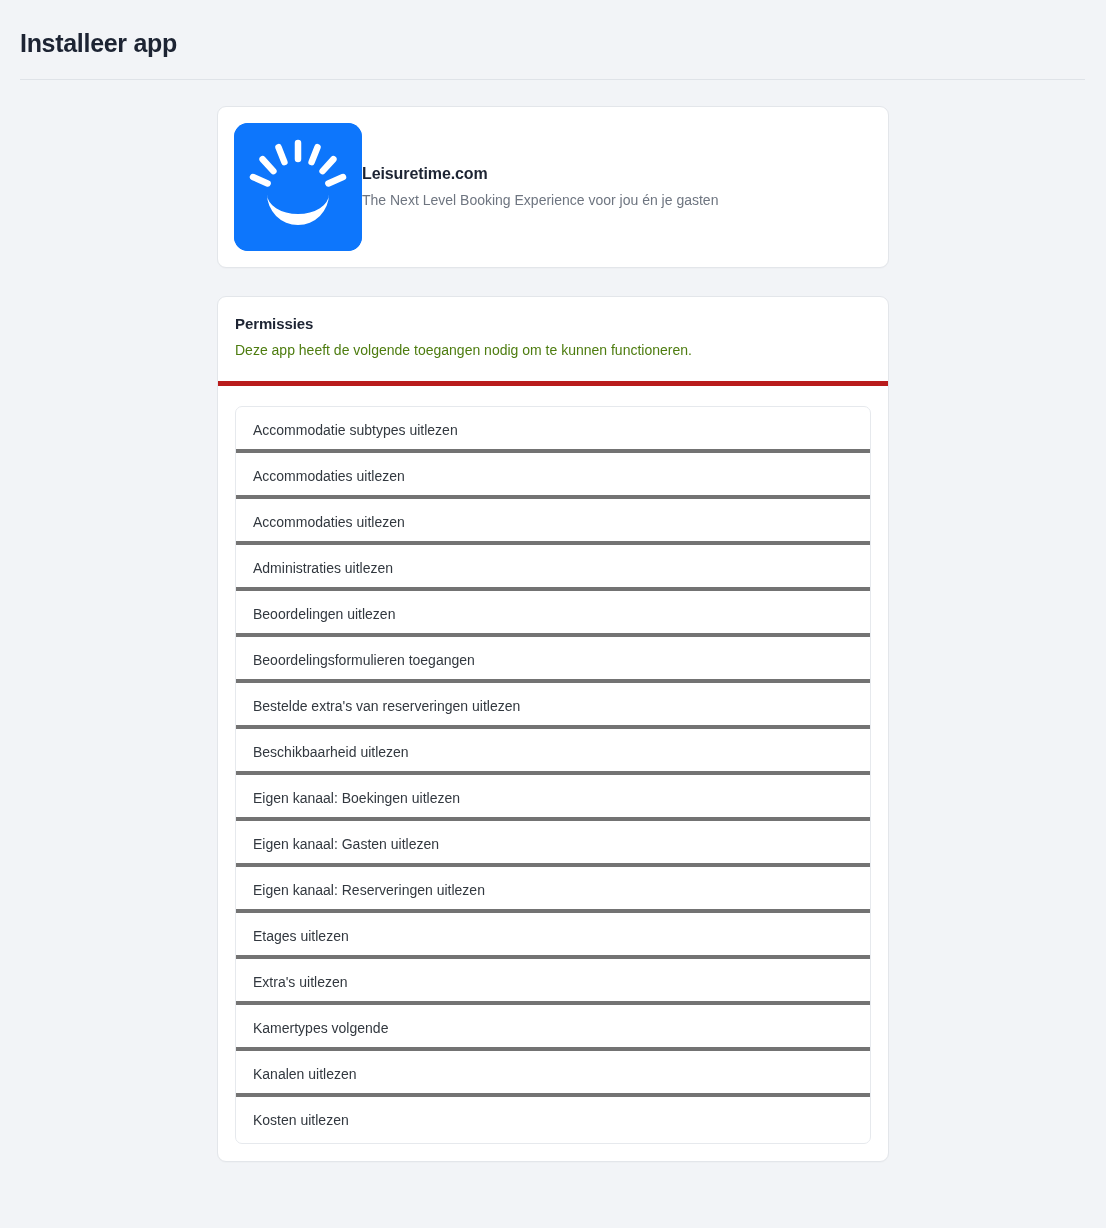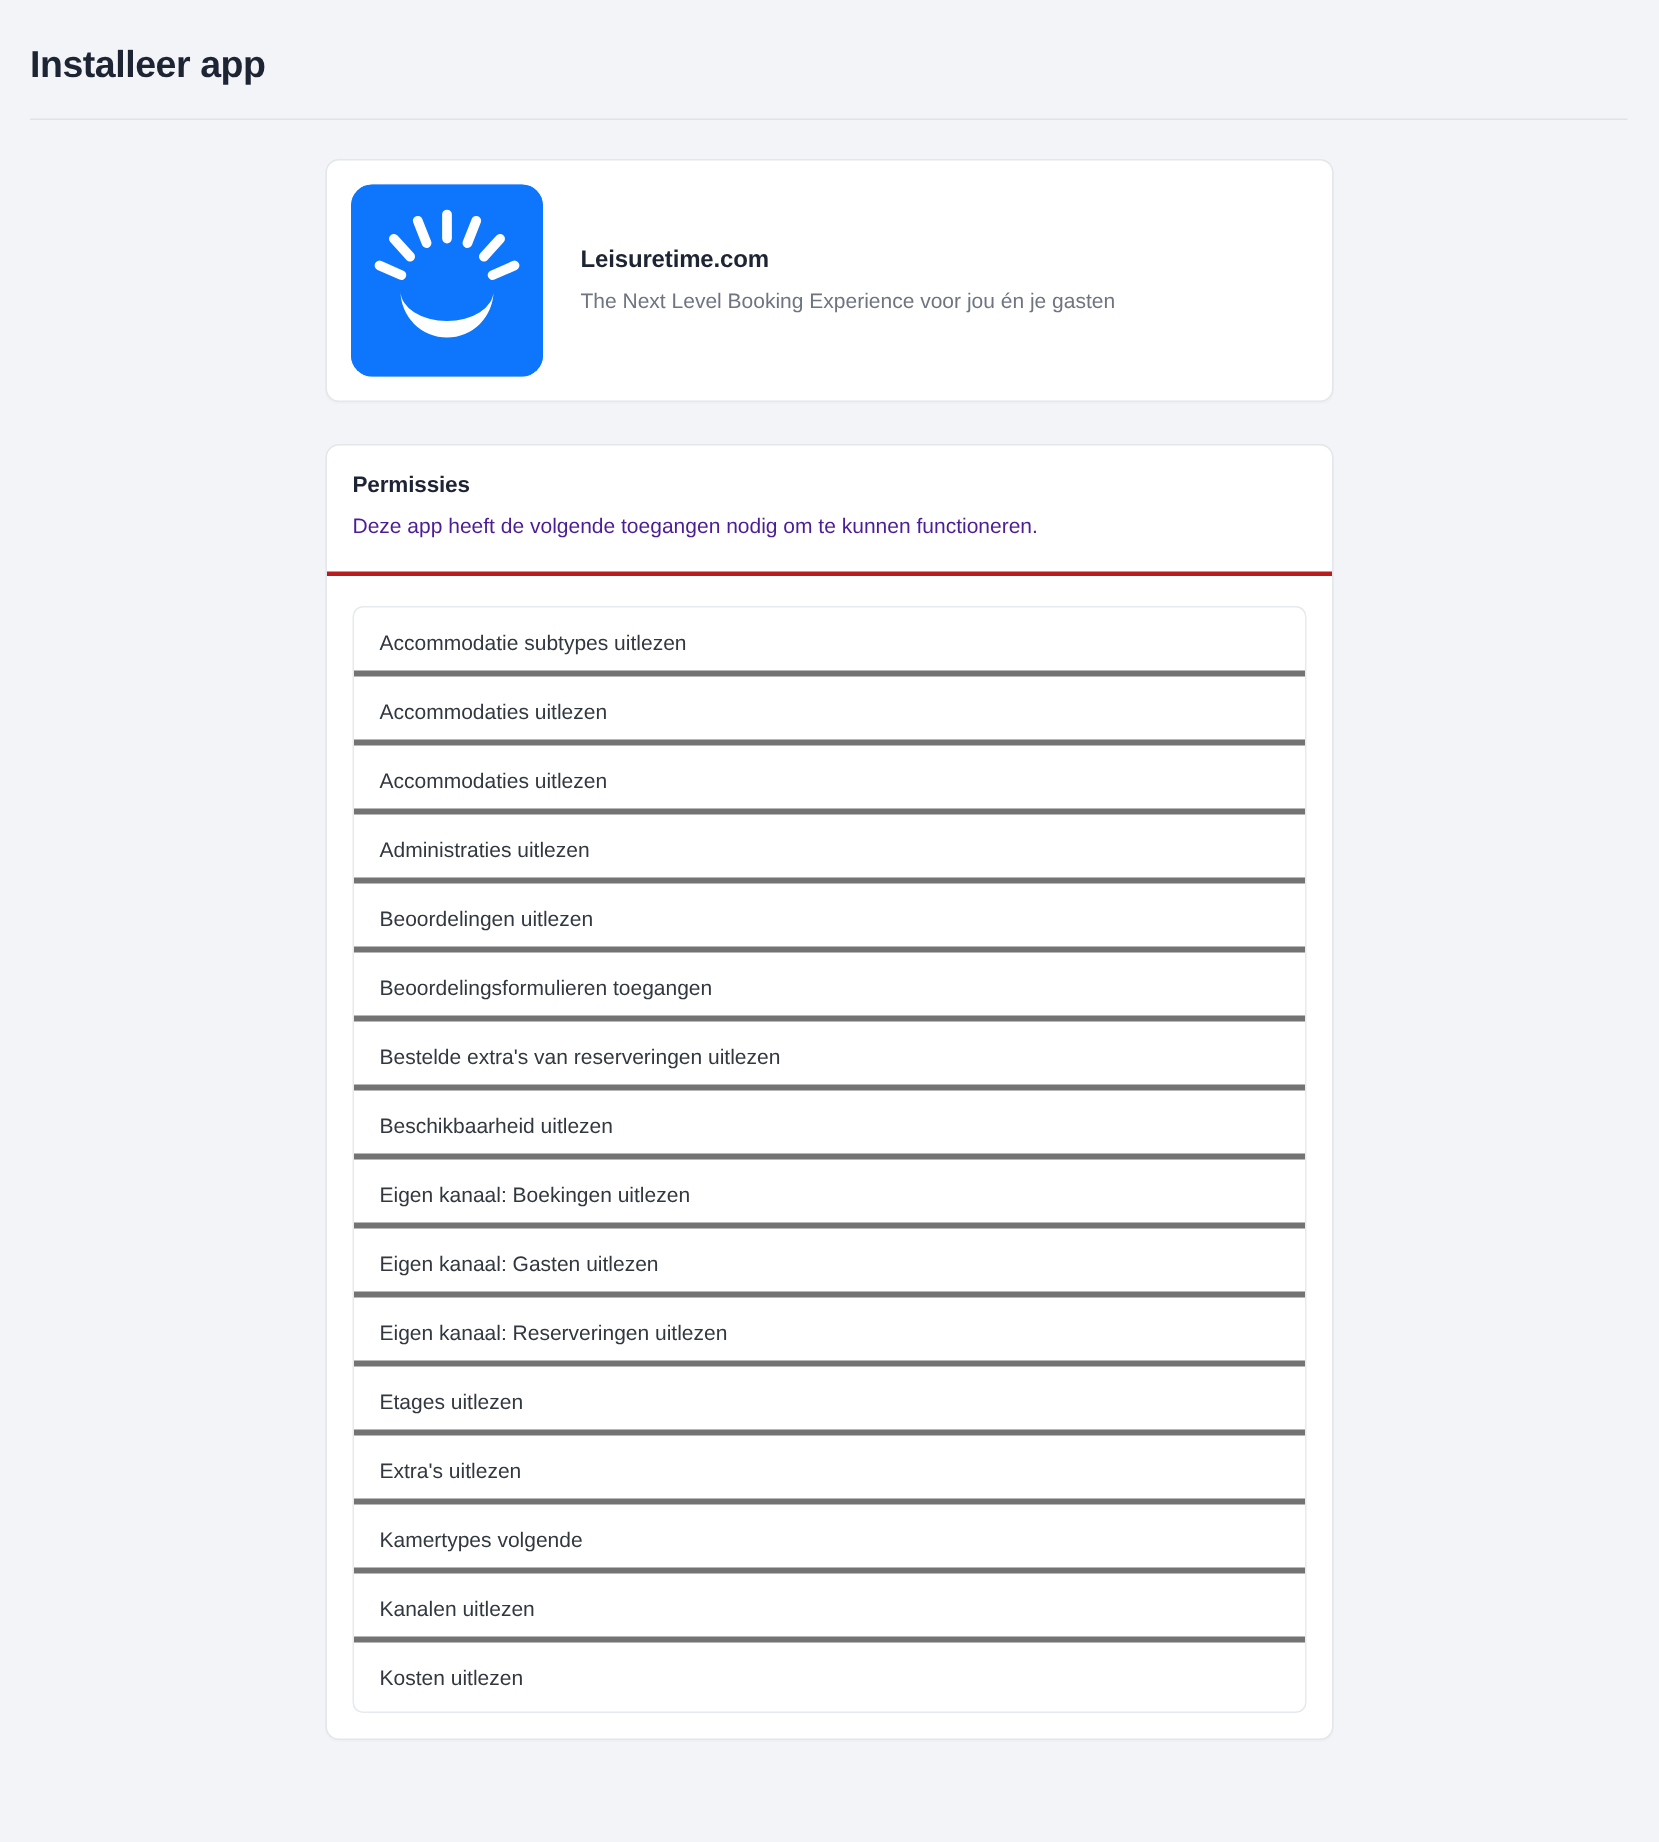--- a/index.html
+++ b/index.html
@@ -65,21 +65,20 @@
   }
   .app-logo {
     flex: 0 0 auto;
     width: 128px;
     height: 128px;
     border-radius: 14px;
     background: #0d76fc;
     display: block;
   }
   .app-meta {
-    padding-left: 25px;
     min-width: 0;
   }
   .app-name {
     font-size: 16px;
     font-weight: bold;
     color: #1d2433;
     line-height: 1.35;
     margin: 0 0 6px 0;
     letter-spacing: -0.1px;
   }
@@ -89,32 +88,32 @@
     line-height: 1.4;
     margin: 0;
   }
 
   
   .perm-card {
     overflow: hidden;
   }
   .perm-head {
     padding: 18px 17px 20px 17px;
-    border-bottom: 3px solid #b91c1c;
+    border-bottom: 5px solid #b91c1c;
   }
   .perm-title {
     font-size: 15px;
     font-weight: bold;
     color: #1d2433;
     margin: 0 0 9px 0;
     letter-spacing: -0.1px;
   }
   .perm-sub {
     font-size: 14px;
-    color: #4c1d95;
+    color: #4d7c0f;
     margin: 0;
     line-height: 1.4;
   }
 
   .perm-body {
     padding: 20px 17px 17px 17px;
   }
   .perm-list {
     list-style: none;
     margin: 0;

